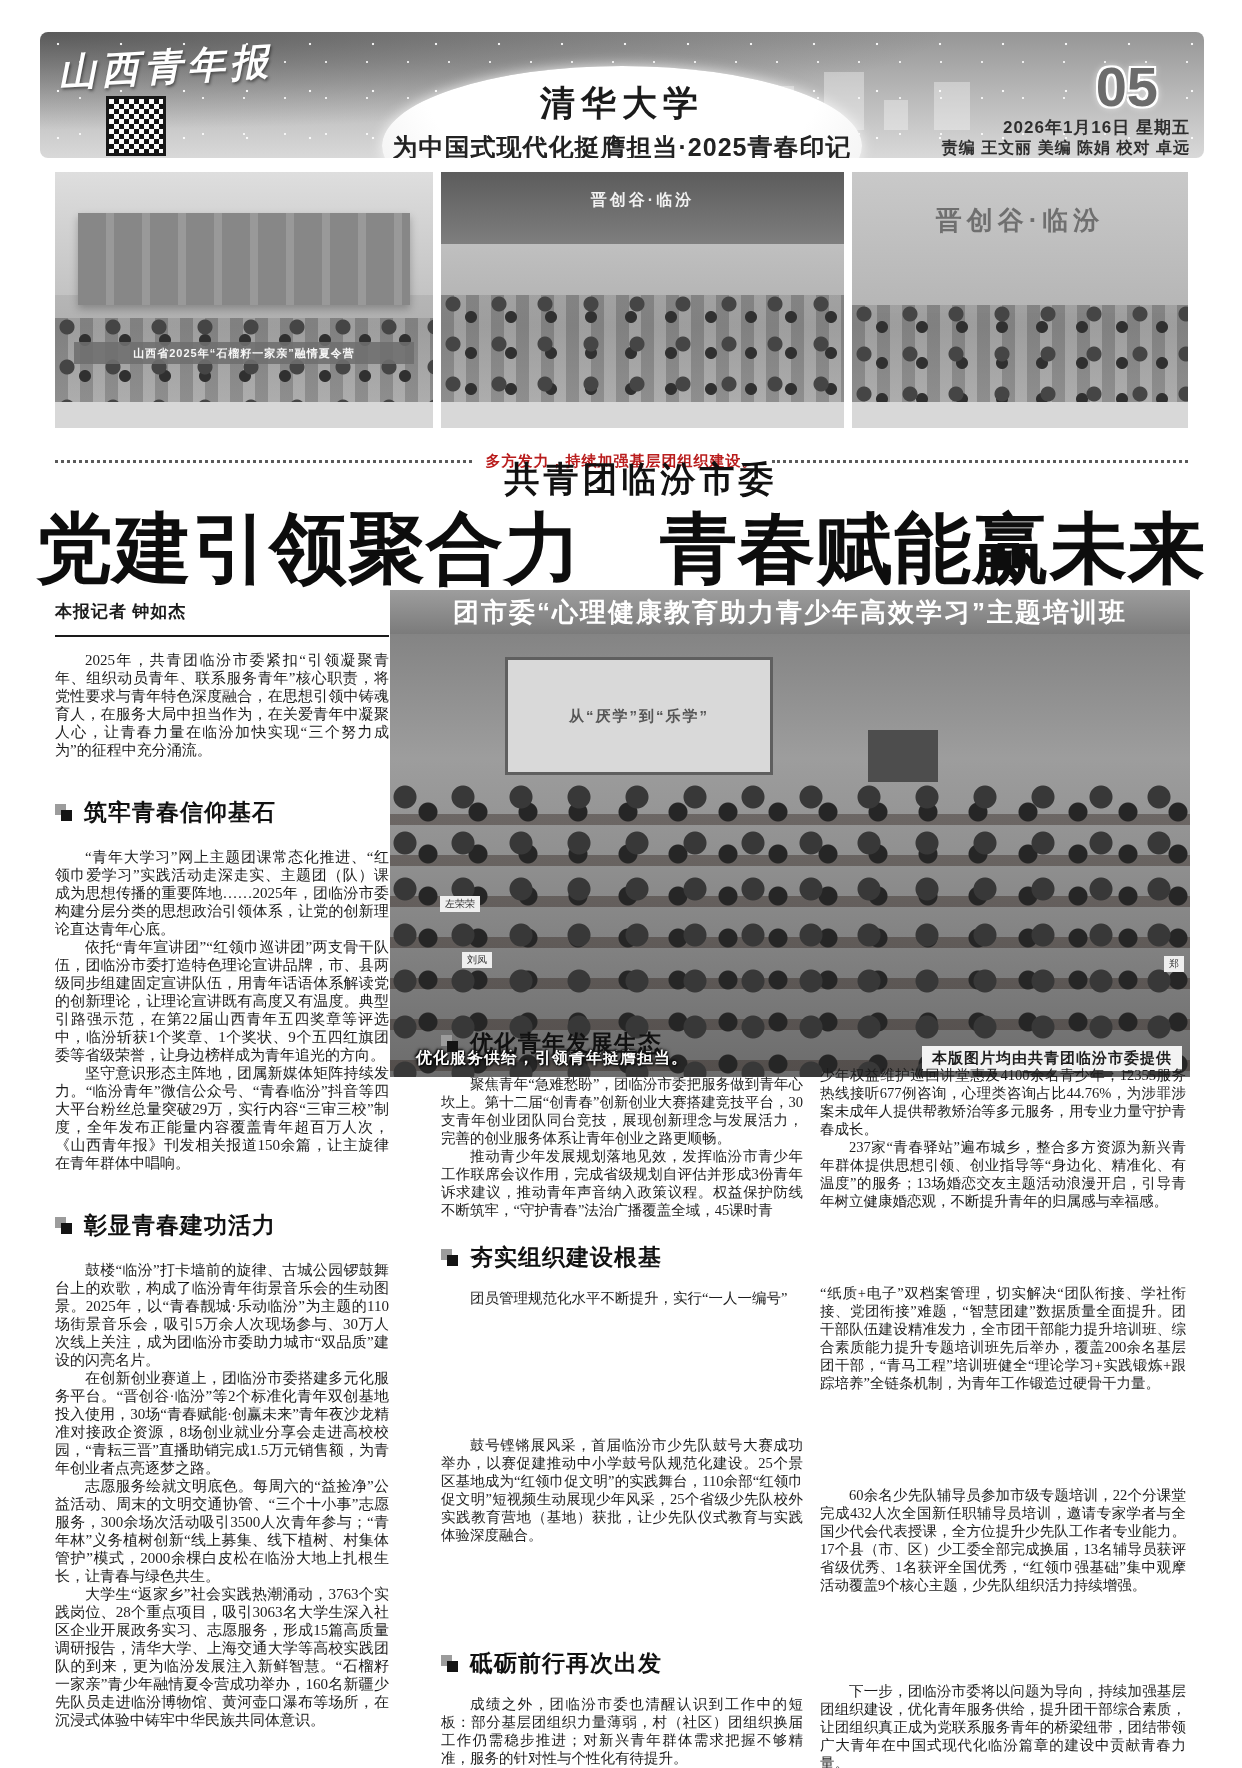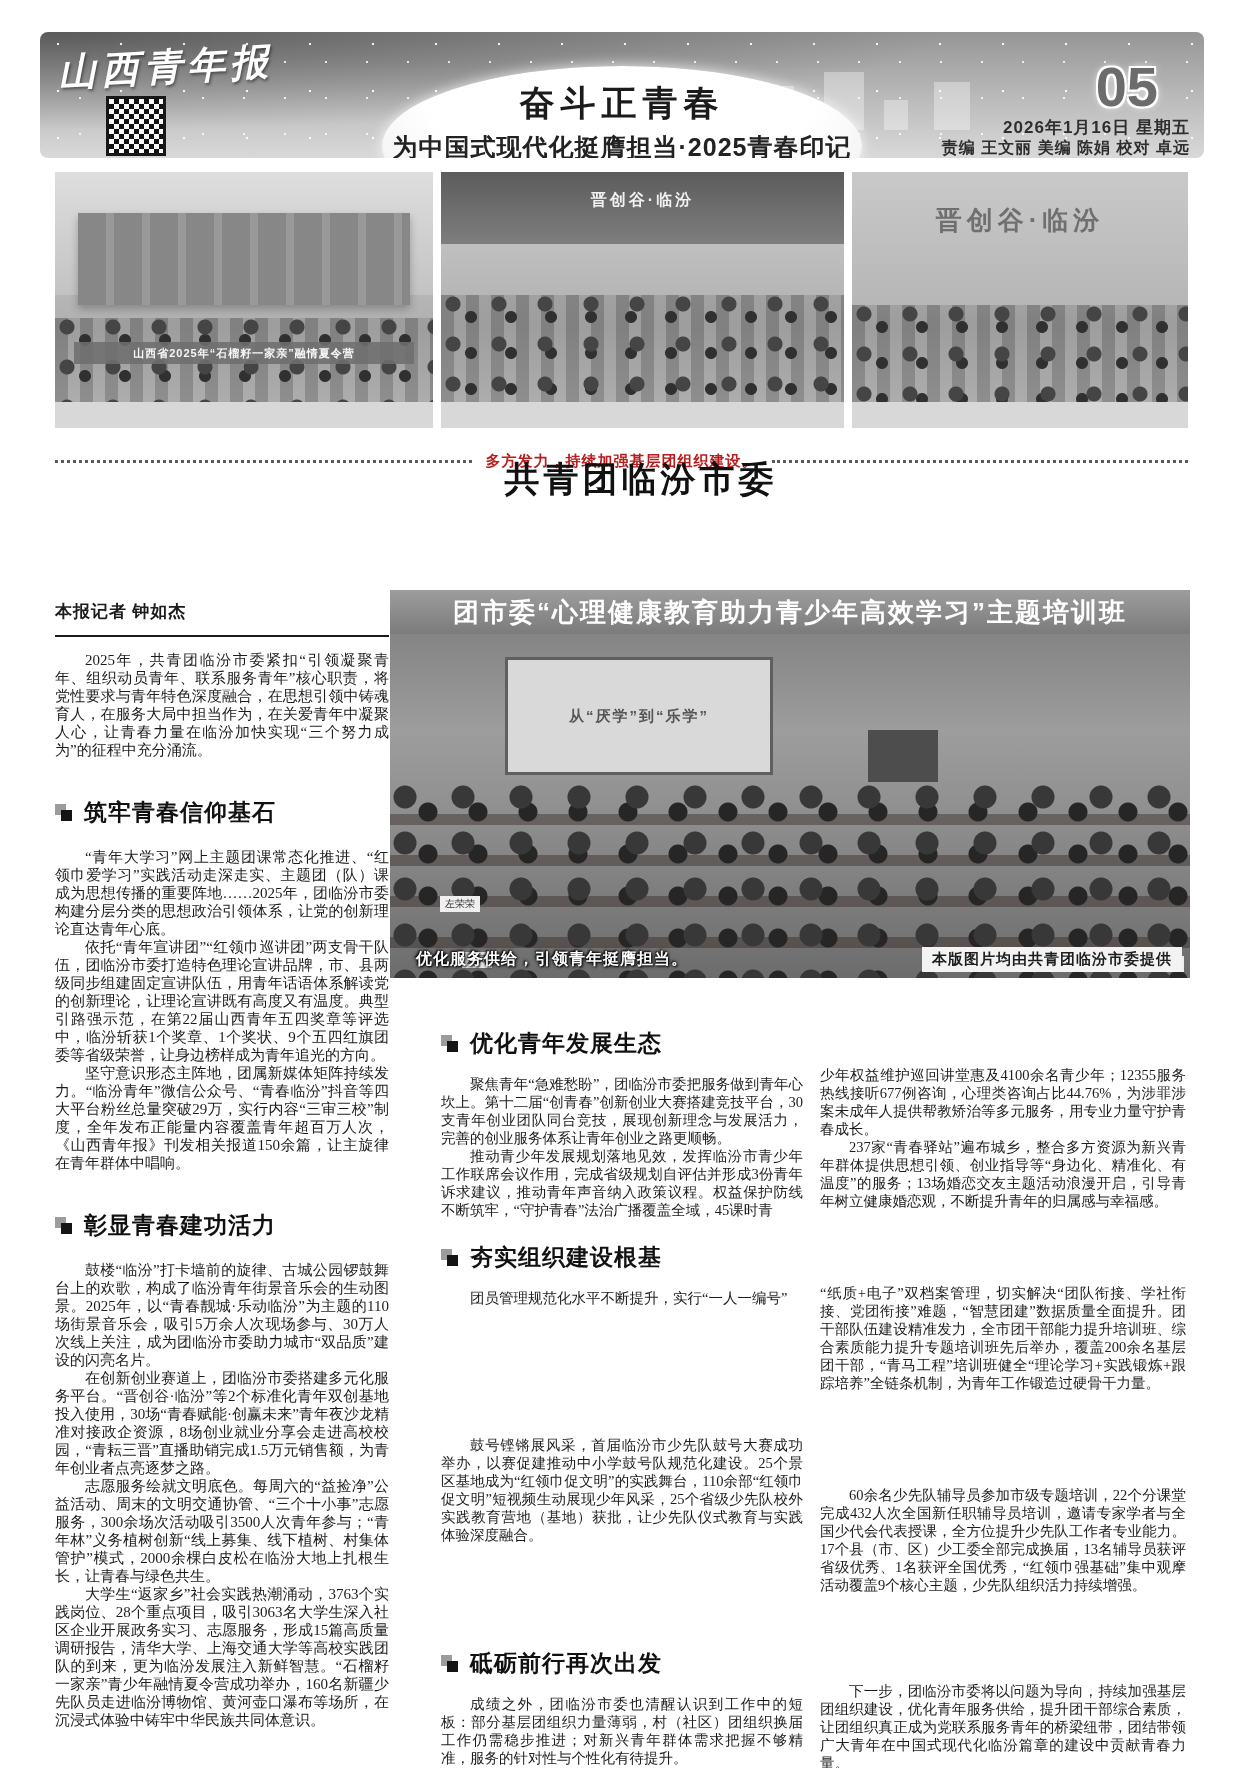--- a/index.html
+++ b/index.html
@@ -81,21 +81,21 @@
   .bp{font-size:15px;line-height:18px;text-align:justify;text-indent:2em;margin:0;}
   .bp2{font-size:14.5px;line-height:18px;text-align:justify;text-indent:2em;margin:0;}
   .noind{text-indent:0;}
   .lsec{margin-top:38px;}
   .sec-h{display:flex;align-items:center;gap:12px;font-weight:bold;font-size:23px;color:#111;margin-bottom:20px;letter-spacing:1px;}
   .marker{position:relative;width:17px;height:17px;flex:none;}
   .marker::before{content:"";position:absolute;left:0;top:0;width:11px;height:11px;background:#9c9c9c;}
   .marker::after{content:"";position:absolute;left:6px;top:6px;width:11px;height:11px;background:#141414;}
 
   
-  .mphoto{position:absolute;left:390px;top:590px;width:800px;height:388px;overflow:hidden;background:#701a75;}
+  .mphoto{position:absolute;left:390px;top:590px;width:800px;height:487px;overflow:hidden;background:#701a75;}
   .mp-banner{height:44px;background:linear-gradient(#9d9d9d,#7b7b7b);color:#fff;display:flex;align-items:center;
     justify-content:center;font:bold 26px "Liberation Sans","DejaVu Sans",sans-serif;letter-spacing:2px;white-space:nowrap;}
   .mp-scene{position:absolute;left:0;right:0;top:44px;bottom:0;
     background:linear-gradient(#848484,#9d9d9d 28%,#8f8f8f 52%,#6c6c6c);}
   .mp-screen{position:absolute;left:118px;top:26px;width:262px;height:112px;background:#d9d9d9;
     box-shadow:0 0 0 3px #5f5f5f;display:flex;align-items:center;justify-content:center;
     color:#555;font:bold 15px "Liberation Sans","DejaVu Sans",sans-serif;letter-spacing:2px;}
   .mp-podium{position:absolute;left:478px;top:96px;width:70px;height:52px;background:#4d4d4d;}
   .mp-crowd{position:absolute;left:0;right:0;top:150px;bottom:0;
     background-image:
@@ -120,21 +120,21 @@
 </head>
 <body>
 
 <div class="page">
 
   <div class="band">
     <div class="skyline"></div>
     <div class="masthead">山西青年报</div>
     <div class="qr"></div>
     <div class="capsule">
-      <div class="banner-title">奋斗正青春</div>
+      <div class="banner-title">清华大学</div>
       <div class="banner-sub">为中国式现代化挺膺担当·2025青春印记</div>
     </div>
     <div class="pageno">05</div>
     <div class="dateline">2026年1月16日 星期五</div>
     <div class="editors">责编 王文丽 美编 陈娟 校对 卓远</div>
   </div>
 
   <div class="tp" style="left:55px;width:378px;">
     <div class="tp1-sky"></div>
     <div class="tp1-bldg"></div>
@@ -153,20 +153,21 @@
     <div class="tp3-sign">晋创谷·临汾</div>
     <div class="tp-crowd" style="height:40%;bottom:8%;"></div>
     <div class="tp-floor"></div>
   </div>
 
   <div class="dotcap">
     <span>多方发力，持续加强基层团组织建设。</span>
   </div>
 
   <div class="kicker">共青团临汾市委</div>
+  <div class="headline">党建引领聚合力　青春赋能赢未来</div>
 
   <div class="leftcol">
     <div class="byline">本报记者 钟如杰</div>
     <p class="bp">2025年，共青团临汾市委紧扣“引领凝聚青年、组织动员青年、联系服务青年”核心职责，将党性要求与青年特色深度融合，在思想引领中铸魂育人，在服务大局中担当作为，在关爱青年中凝聚人心，让青春力量在临汾加快实现“三个努力成为”的征程中充分涌流。</p>
 
     <div class="lsec">
       <div class="sec-h">
         <span class="marker"></span>
         <span>筑牢青春信仰基石</span>
       </div>

